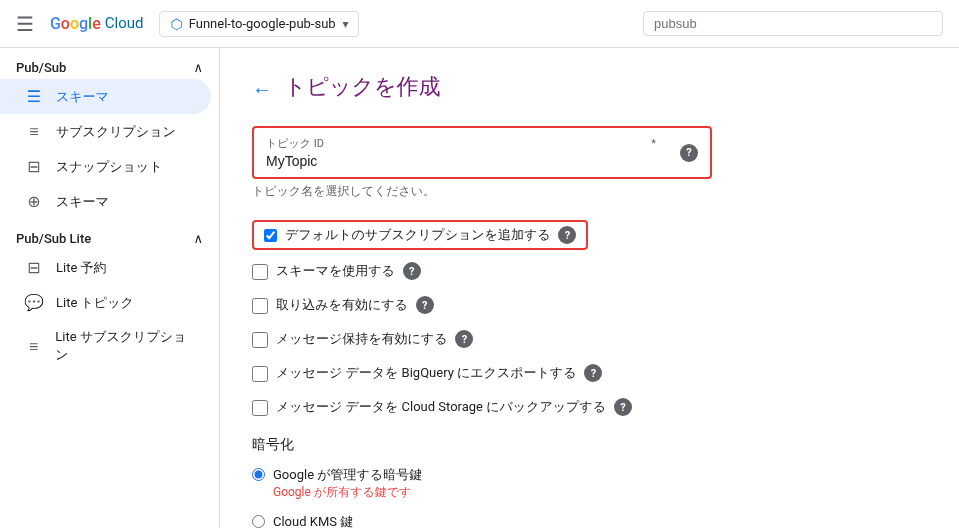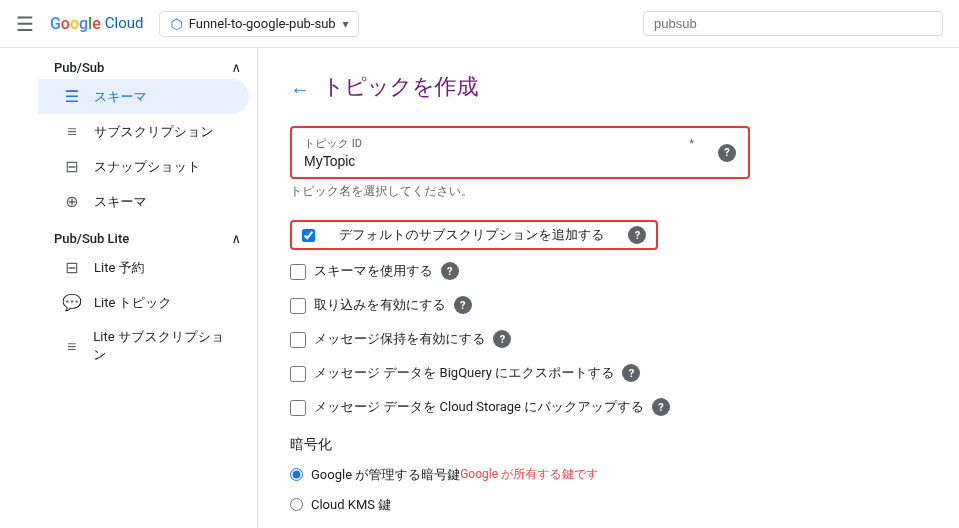--- a/index.html
+++ b/index.html
@@ -39,21 +39,20 @@
     
     .layout { display: flex; height: calc(528px - 48px); }
 
     
     .sidebar {
       width: 220px;
       border-right: 1px solid #e0e0e0;
       overflow-y: auto;
       flex-shrink: 0;
       background: #fff;
-      margin-left: 38px;
     }
     .sidebar-section-header {
       display: flex; align-items: center; justify-content: space-between;
       padding: 12px 16px 4px 16px;
       font-size: 13px; font-weight: 500; color: #202124;
     }
     .sidebar-item {
       display: flex; align-items: center; gap: 12px;
       padding: 8px 16px 8px 24px;
       cursor: pointer; color: #202124; font-size: 13px;
@@ -113,21 +112,21 @@
     
     .section-label { font-size: 14px; font-weight: 500; margin: 16px 0 8px 0; }
 
     
     .radio-group { margin-bottom: 4px; }
     .radio-item {
       display: flex; align-items: flex-start; gap: 8px;
       padding: 4px 0; font-size: 13px;
     }
     .radio-item input[type="radio"] { margin-top: 2px; cursor: pointer; accent-color: #1a73e8; }
-    .radio-label-group { display: flex; flex-direction: row; }
+    .radio-label-group { display: flex; flex-direction: column; }
     .radio-sub { font-size: 12px; color: #ef4444; }
   </style>
 </head>
 <body>
 
 <div class="topbar">
   <span class="topbar-hamburger">☰</span>
   <div class="google-cloud-logo">
     <span style="font-size:16px;font-weight:500;">
       <span class="logo-g">G</span><span class="logo-o1">o</span><span class="logo-o2">o</span><span class="logo-g2">g</span><span class="logo-l">l</span><span class="logo-e">e</span>
@@ -208,21 +207,21 @@
             </div>
             <div class="text-field-help">
               <span class="help-icon">?</span>
             </div>
           </div>
         </div>
         <div class="field-hint">トピック名を選択してください。</div>
       </div>
 
       <div class="checkbox-group">
-        <div style="border:2px solid #e53935;border-radius:4px;padding:4px 10px;display:inline-flex;align-items:center;gap:24px;">
+        <div style="border:2px solid #e53935;border-radius:4px;padding:4px 10px;display:inline-flex;align-items:center;gap:8px;">
           <input type="checkbox" checked="" style="">
           <label>デフォルトのサブスクリプションを追加する</label>
           <span class="help-icon">?</span>
         </div>
       </div>
 
       <div class="checkbox-group">
         <div class="checkbox-item">
           <input type="checkbox" style="">
           <label>スキーマを使用する</label>

